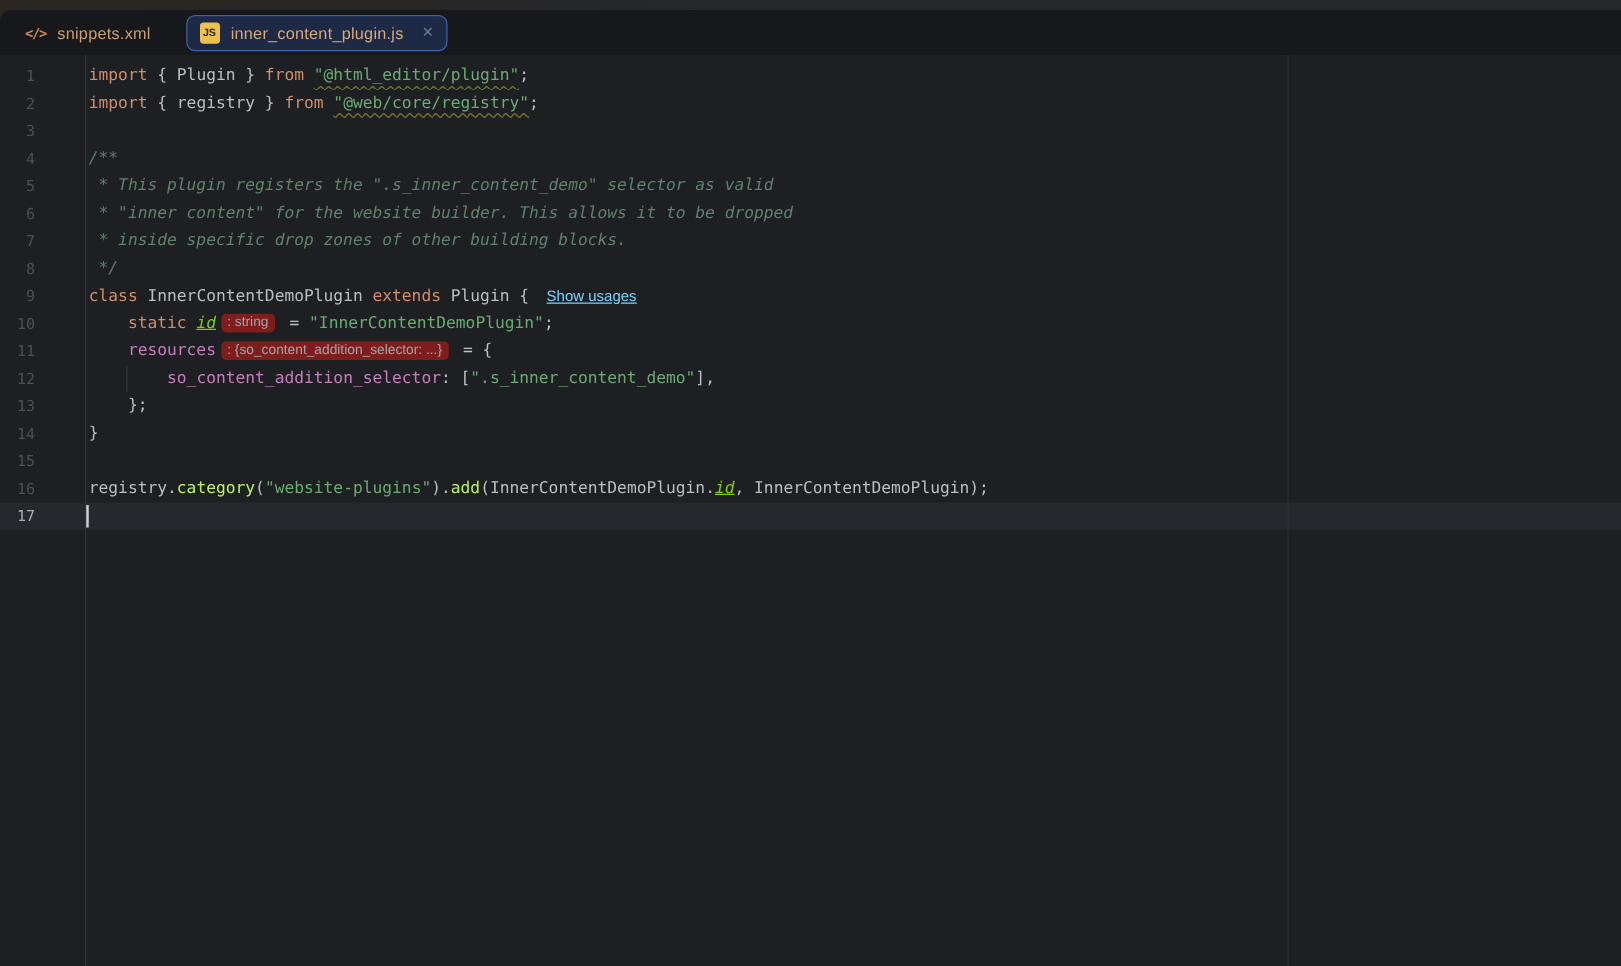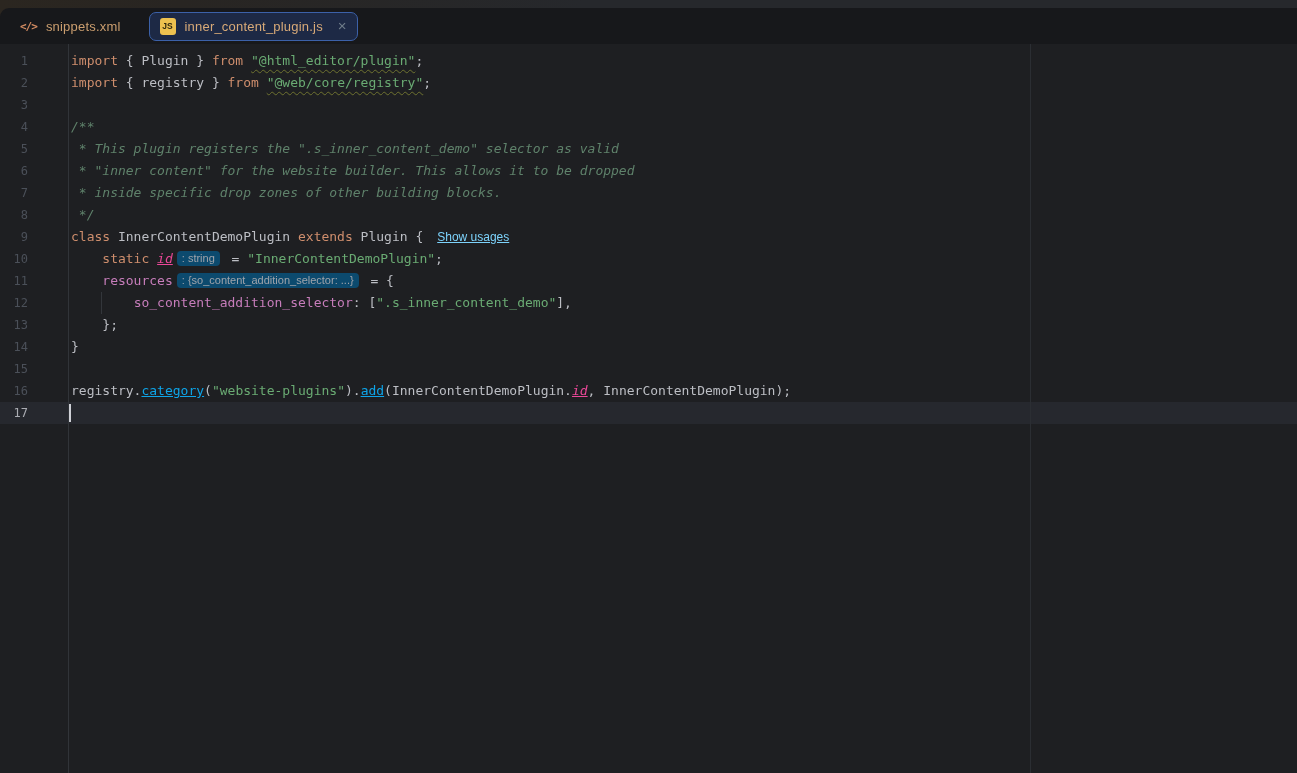--- a/index.html
+++ b/index.html
@@ -45,23 +45,23 @@
   .line-text { padding-left:3px; white-space:pre; }
 
   .tk-k  { color:#cf8e6d; }
   .tk-t  { color:#bcbec4; }
   .tk-s  { color:#6aab73; }
   .tk-sw { color:#6aab73; text-decoration:underline; text-decoration-style:wavy;
            text-decoration-color:#6e712f; text-decoration-thickness:1px;
            text-underline-offset:4px; }
   .tk-c  { color:#5f826b; font-style:italic; }
   .tk-f  { color:#c77dbb; }
-  .tk-fi { color:#ec4899; font-style:italic;text-decoration:underline; }
-  .tk-m  { color:#0ea5e9;text-decoration:underline; }
-  .tk-h  { display:inline-block; background:#0c4a6e; color:#a0a4ab;
+  .tk-fi { color:#84cc16; font-style:italic;text-decoration:underline; }
+  .tk-m  { color:#bef264; }
+  .tk-h  { display:inline-block; background:#7f1d1d; color:#a0a4ab;
            font-family:"Liberation Sans", sans-serif; font-size:11px; line-height:15px;
            border-radius:4px; padding:0 5px; margin:0 4px; vertical-align:1px; }
   .tk-u  { color:#7dd3fc; font-family:"Liberation Sans", sans-serif; font-size:12px;
            margin-left:14px; cursor:pointer;text-decoration:underline; }
 
   .indent-guide { position:absolute; top:0; bottom:0; width:1px; background:#33363b; }
   .caret { position:absolute; left:69px; top:2px; height:18px; width:1.5px;
            background:#ced0d6; z-index:4; }
 </style>
 </head>

